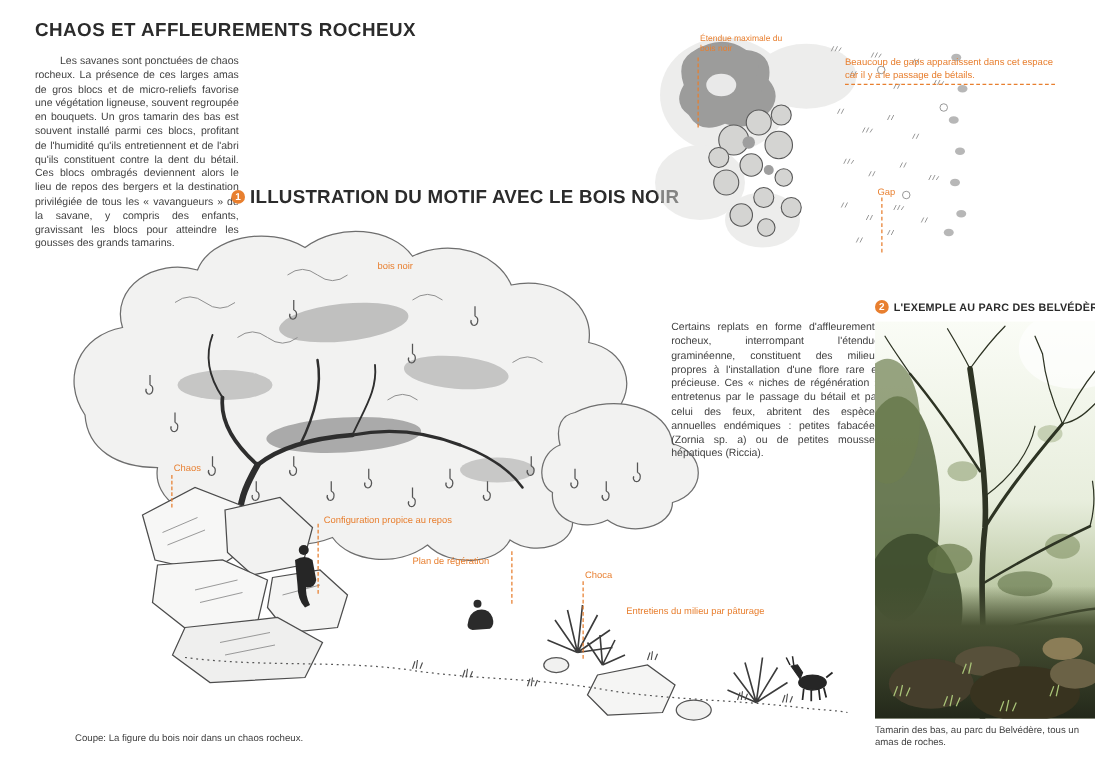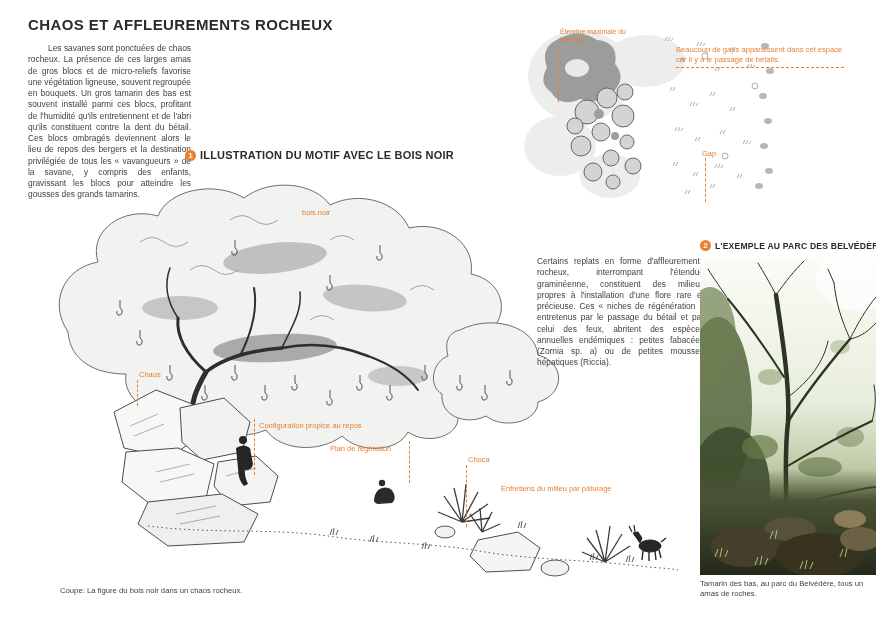--- a/index.html
+++ b/index.html
@@ -5,21 +5,21 @@
   html,body{margin:0;padding:0;background:#ffffff;}
   .page{position:relative;width:876px;height:622px;background:#ffffff;overflow:hidden;
         font-family:"Liberation Sans", sans-serif;color:#3f3f3f;}
   .abs{position:absolute;}
   .title{font-size:15px;font-weight:bold;letter-spacing:.4px;color:#2b2b2b;}
   .para{font-size:8.4px;line-height:1.34;text-align:justify;color:#3f3f3f;}
   .indent{text-indent:20px;}
   .h-sec{display:flex;align-items:center;gap:4px;}
   .badge{width:11px;height:11px;border-radius:50%;background:#e87f2f;color:#fff;
          font-size:8px;font-weight:bold;display:flex;align-items:center;justify-content:center;flex:0 0 11px;}
-  .h-text{font-size:11px;font-weight:bold;color:#2b2b2b;letter-spacing:.2px;white-space:nowrap;}
+  .h-text{font-size:15px;font-weight:bold;color:#2b2b2b;letter-spacing:.2px;white-space:nowrap;}
   .lbl{position:absolute;color:#e87f2f;font-size:7.5px;line-height:1.2;white-space:nowrap;}
   .lbl-wrap{white-space:normal;}
   .leader-v{position:absolute;width:0;border-left:1px dashed #e87f2f;}
   .caption{position:absolute;font-size:7.7px;color:#3f3f3f;line-height:1.3;}
   .ann-box{position:absolute;color:#e87f2f;font-size:7.6px;line-height:1.28;
            border-bottom:1px dashed #e87f2f;padding-bottom:3px;}
   .photo{position:absolute;overflow:hidden;}
   svg{display:block;}
 </style>
 </head>
@@ -127,21 +127,21 @@
       <path d="M392,369 l2,-6 m1,6 l1,-7 m2,7 l2,-5"></path>
         <path d="M488,348 l2,-6 m1,6 l1,-7 m2,7 l2,-5"></path>
       <path d="M560,380 l2,-6 m1,6 l1,-7 m2,7 l2,-5"></path>
         <path d="M596,382 l2,-6 m1,6 l1,-7 m2,7 l2,-5"></path>
     </g>
   </svg>
 
   <div class="lbl" style="left:302px;top:208px;">bois noir</div>
   <div class="lbl" style="left:139px;top:370px;">Chaos</div>
   <div class="leader-v" style="left:137px;top:380px;height:26px;"></div>
-  <div class="lbl" style="left:259px;top:421px;">Configuration propice au repos</div>
+  <div class="lbl" style="left:259px;top:411px;">Configuration propice au repos</div>
   <div class="leader-v" style="left:254px;top:419px;height:56px;"></div>
   <div class="lbl" style="left:330px;top:444px;">Plan de régération</div>
   <div class="leader-v" style="left:409px;top:441px;height:42px;"></div>
   <div class="lbl" style="left:468px;top:455px;">Choca</div>
   <div class="leader-v" style="left:466px;top:465px;height:62px;"></div>
   <div class="lbl" style="left:501px;top:484px;">Entretiens du milieu par pâturage</div>
 
   <div class="caption" style="left:28px;top:586px;width:260px;margin-left:32px;">Coupe: La figure du bois noir dans un chaos rocheux.</div>
 
   <svg class="abs" style="left:515px;top:16px;" width="275" height="190" viewBox="0 0 275 190">

